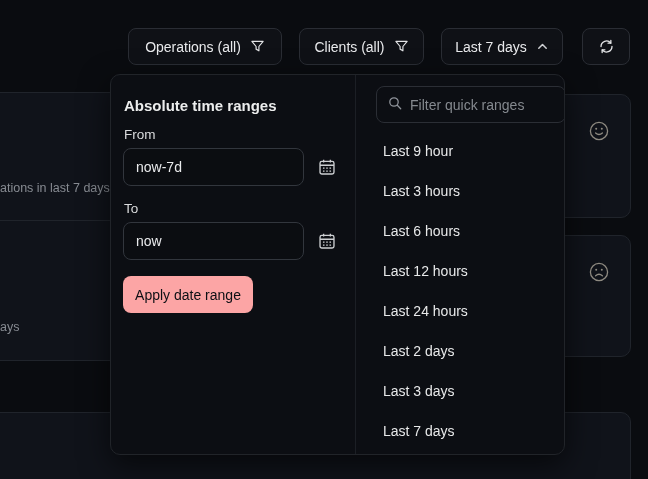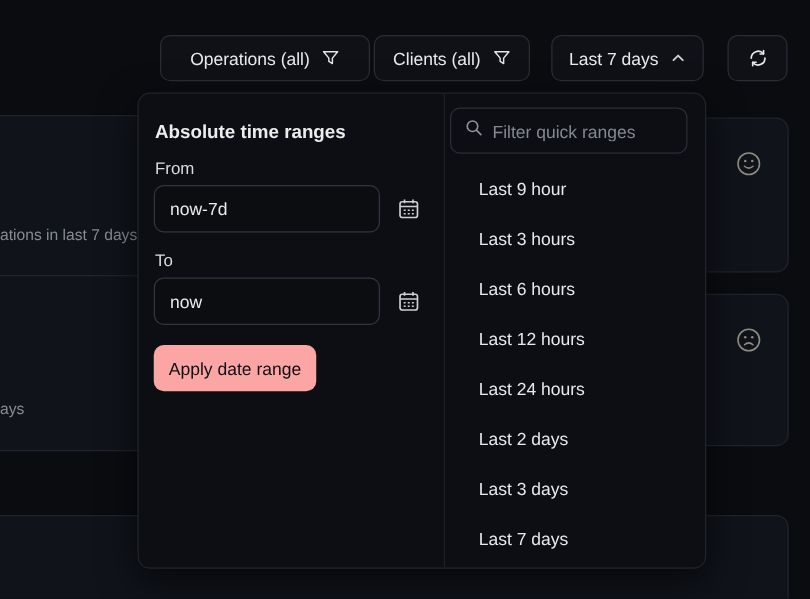--- a/index.html
+++ b/index.html
@@ -71,21 +71,21 @@
     background:none; border:none; cursor:pointer; padding:0;
   }
   .apply-btn {
     position:absolute; left:12px; top:201px; width:130px; height:37px;
     background:#fca5a5; color:#0d0f14;
     border:none; border-radius:8px;
     font-size:14px; font-family:"Liberation Sans", sans-serif;
     cursor:pointer;
   }
   .search-box {
-    position:absolute; left:4px; top:11px; width:190px; height:37px;
+    position:absolute; left:20px; top:11px; width:190px; height:37px;
     border:1px solid #2b2e35; border-radius:8px;
     display:flex; align-items:center; gap:8px; padding:0 11px;
   }
   .search-box input {
     flex:1; min-width:0; background:transparent; border:none; outline:none;
     color:#e9eaec; font-size:14px; font-family:"Liberation Sans", sans-serif;
   }
   .search-box input::placeholder { color:#85898f; }
   .quick-list { position:absolute; left:0; top:56px; width:100%; }
   .quick-item {
@@ -119,21 +119,21 @@
       <circle cx="11" cy="11" r="8.6" stroke="#8f8b82" stroke-width="1.3"></circle>
       <circle cx="8.2" cy="8.8" r="1" fill="#8f8b82"></circle>
       <circle cx="13.8" cy="8.8" r="1" fill="#8f8b82"></circle>
       <path d="M7.6 14.8q3.4 -3 6.8 0" stroke="#8f8b82" stroke-width="1.3" stroke-linecap="round"></path>
     </svg>
   </span>
 </div>
 
 <div class="bg-card" style="left:-30px; top:412px; width:661px; height:110px;"></div>
 
-<button class="tb-btn" style="left:128px; width:168px;">
+<button class="tb-btn" style="left:128px; width:154px;">
   <span>Operations (all)</span>
   <span>
     <svg width="15" height="15" viewBox="0 0 16 16" fill="none">
       <path d="M2 2.5h12L9.5 8v4.6L6.5 10.8V8L2 2.5z" stroke="#e3e4e6" stroke-width="1.25" stroke-linejoin="round"></path>
     </svg>
   </span>
 </button>
 
 <button class="tb-btn" style="left:299px; width:125px;">
   <span>Clients (all)</span>

